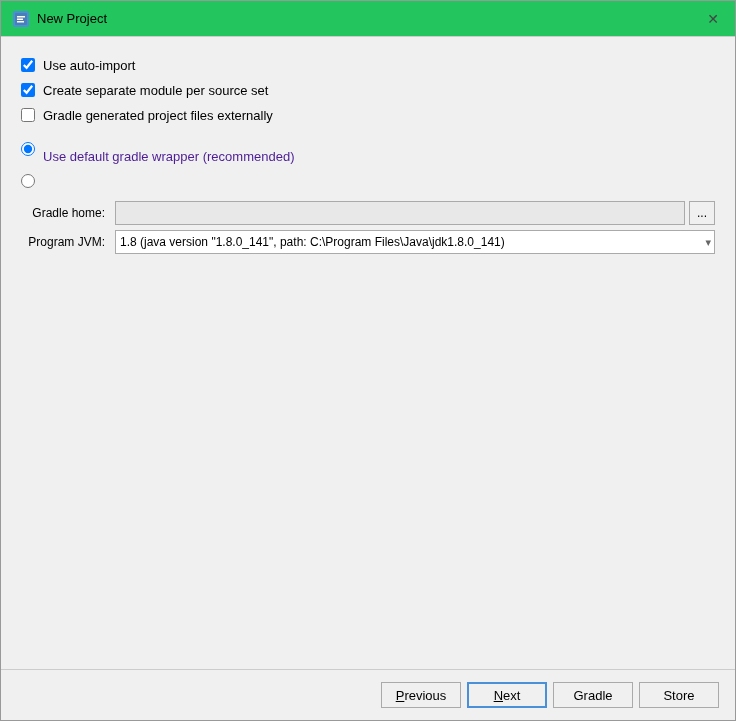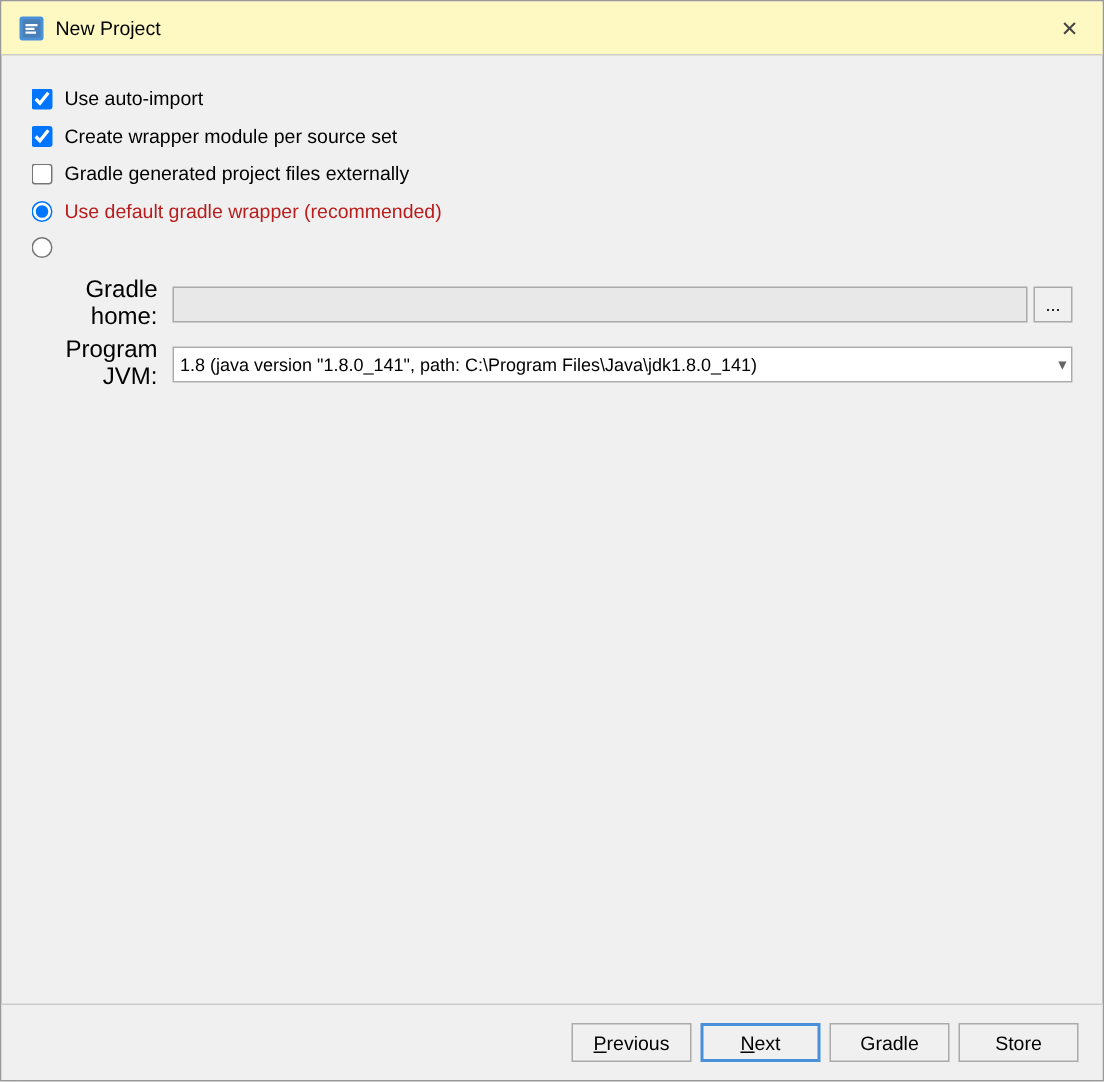--- a/index.html
+++ b/index.html
@@ -22,21 +22,21 @@
       width: 736px;
       height: 721px;
       background: #f0f0f0;
       border: 1px solid #999;
       box-shadow: 2px 2px 10px rgba(0,0,0,0.3);
       display: flex;
       flex-direction: column;
     }
 
     .title-bar {
-      background: #fef9c3;
+      background: #22c55e;
       border-bottom: 1px solid #ccc;
       padding: 8px 12px;
       display: flex;
       align-items: center;
       justify-content: space-between;
       height: 36px;
     }
 
     .title-bar-left {
       display: flex;
@@ -78,21 +78,21 @@
     .content {
       flex: 1;
       padding: 16px 20px;
       display: flex;
       flex-direction: column;
       gap: 0;
     }
 
     .checkbox-row {
       display: flex;
-      align-items: flex-end;
+      align-items: flex-start;
       gap: 8px;
       padding: 5px 0;
     }
 
     .checkbox-row input[type="checkbox"] {
       width: 14px;
       height: 14px;
       cursor: pointer;
     }
 
@@ -108,35 +108,36 @@
       padding: 5px 0;
     }
 
     .radio-row input[type="radio"] {
       width: 14px;
       height: 14px;
       cursor: pointer;
     }
 
     .radio-row label {
-      color: #b91c1c;
-      cursor: pointer;
+      color: #4c1d95;
+      cursor: pointer;
+      margin-top: 16px;
     }
 
     .form-grid {
       display: grid;
       grid-template-columns: 90px 1fr;
       gap: 4px;
       margin-top: 8px;
       align-items: center;
     }
 
     .form-label {
       color: #000;
-      font-size: 16px;
+      font-size: 12px;
       text-align: right;
       padding-right: 6px;
     }
 
     .form-input-row {
       display: flex;
       gap: 4px;
       align-items: center;
     }
 
@@ -260,21 +261,21 @@
 
   <div class="content">
 
     <div class="checkbox-row">
       <input type="checkbox" id="auto-import" checked="" style="">
       <label for="auto-import">Use auto-import</label>
     </div>
 
     <div class="checkbox-row">
       <input type="checkbox" id="separate-module" checked="" style="">
-      <label for="separate-module">Create wrapper module per source set</label>
+      <label for="separate-module">Create separate module per source set</label>
     </div>
 
     <div class="checkbox-row">
       <input type="checkbox" id="store-generated" style="">
       <label for="store-generated">Gradle generated project files externally</label>
     </div>
 
     <div class="radio-row">
       <input type="radio" id="default-wrapper" name="gradle-option" checked="" style="">
       <label for="default-wrapper">Use default gradle wrapper (recommended)</label>

